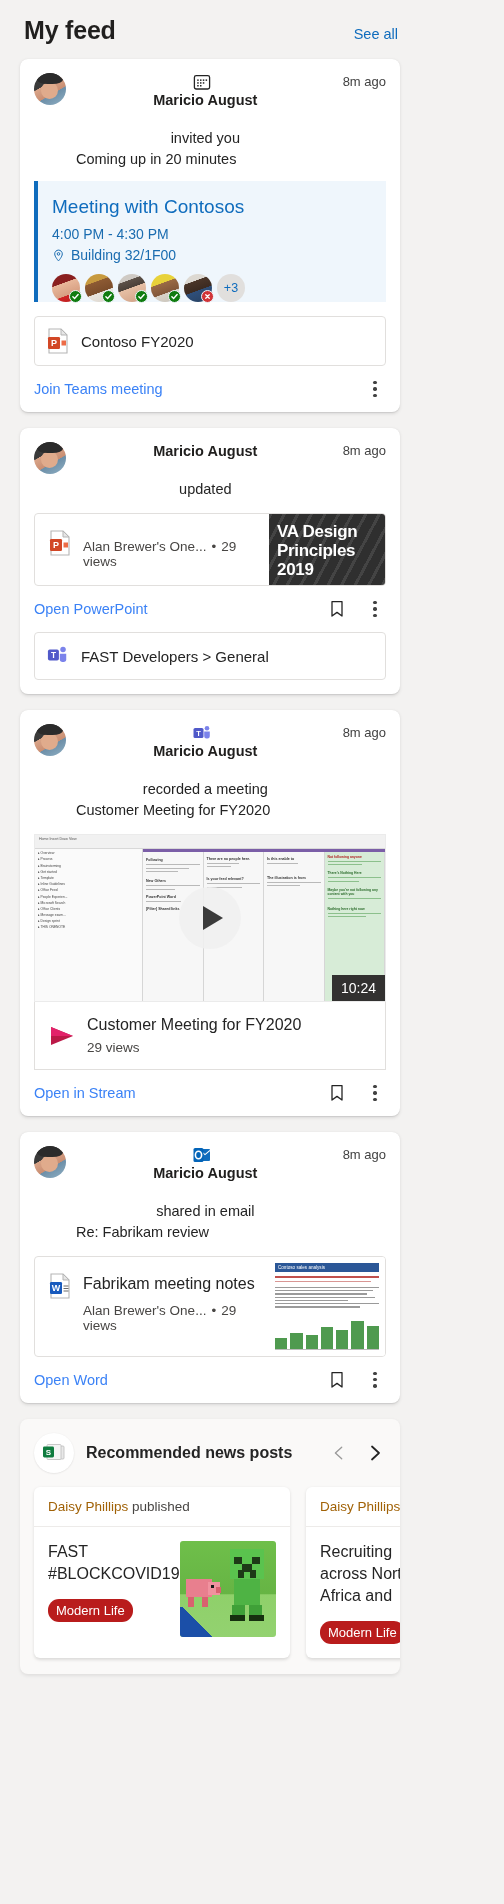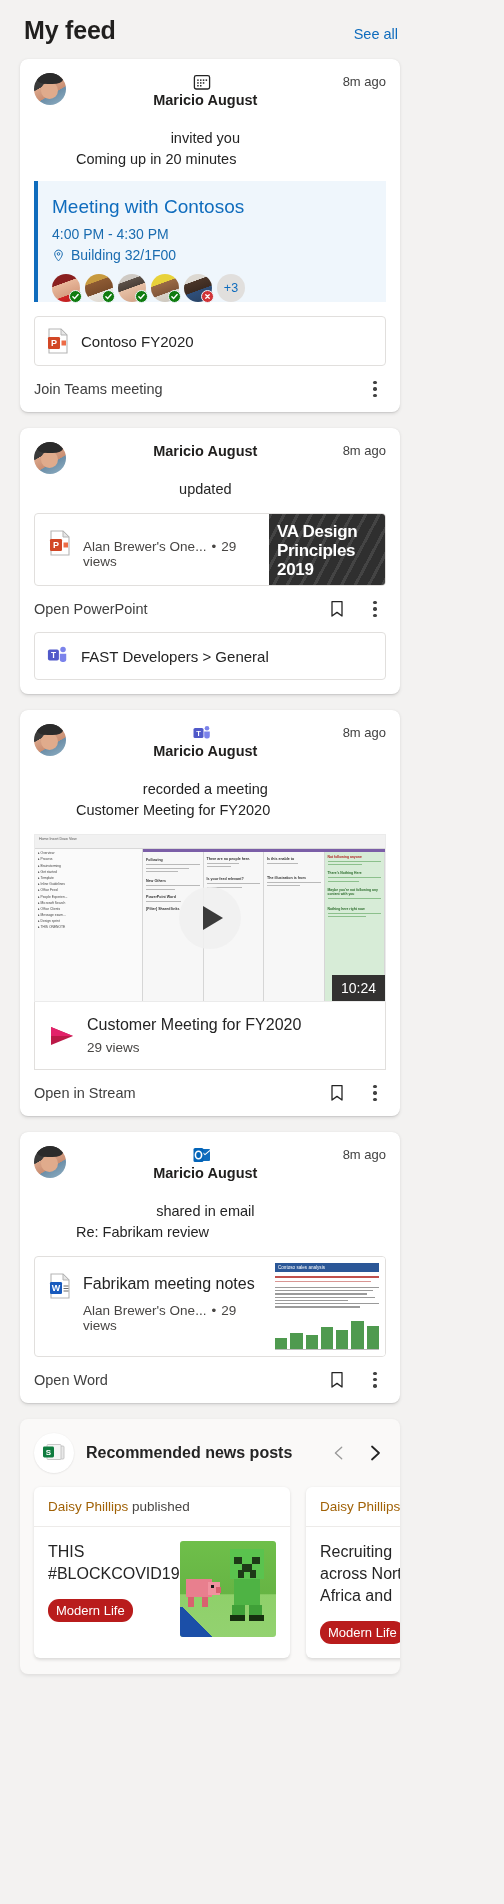--- a/index.html
+++ b/index.html
@@ -81,21 +81,21 @@
     padding: 11px 12px; display: flex; align-items: center;
   }
   .attach-name { font-size: 15px; color: #242424; }
   .file-ic { width: 22px; height: 26px; margin-right: 12px; flex: 0 0 22px; }
 
   
   .card-actions {
     display: flex; align-items: center; justify-content: space-between;
     padding: 13px 16px 13px 14px;
   }
-  .link-act { font-size: 14.5px; color: #404040; cursor: pointer; }
+  .link-act { font-size: 14.5px; color: #3b82f6; cursor: pointer; }
   .act-right { display: flex; align-items: center; gap: 20px; }
   .icon-btn { width: 18px; height: 20px; cursor: pointer; display:flex; align-items:center; justify-content:center;}
   .kebab { display:flex; flex-direction:column; gap:3px; align-items:center; }
   .kebab i { width: 3.4px; height: 3.4px; border-radius:50%; background:#424242; display:block; }
 
   
   .doc-row { margin: 8px 14px 0 14px; border: 1px solid #e1dfdd; border-radius: 4px; display:flex; overflow:hidden; }
   .doc-meta { flex: 1 1 auto; padding: 16px 10px 16px 14px; display:flex; min-width:0; }
   .doc-texts { min-width: 0; }
   .doc-title { font-size: 16px; color: #242424; line-height: 21px; }
@@ -625,21 +625,21 @@
       </div>
     </div>
 
     <div class="news-cards">
       <div class="news-card">
         <div class="nc-head">
           <span class="nc-author">Daisy Phillips</span>&nbsp;<span class="nc-verb">published</span>
         </div>
         <div class="nc-body">
           <div class="nc-left">
-            <div class="nc-title">THIS #BLOCKCOVID19</div>
+            <div class="nc-title">FAST #BLOCKCOVID19</div>
             <div class="nc-tag">Modern Life</div>
           </div>
           <div class="nc-img">
             <div class="mc-blue"></div>
             <svg class="mc-creeper" viewBox="0 0 46 72">
               <rect x="6" y="0" width="34" height="30" fill="#5ac34e"></rect>
               <rect x="10" y="8" width="8" height="7" fill="#1d3a17"></rect>
                 <rect x="28" y="8" width="8" height="7" fill="#1d3a17"></rect>
               <rect x="18" y="15" width="10" height="8" fill="#1d3a17"></rect>
                 <rect x="14" y="21" width="6" height="8" fill="#1d3a17"></rect>

